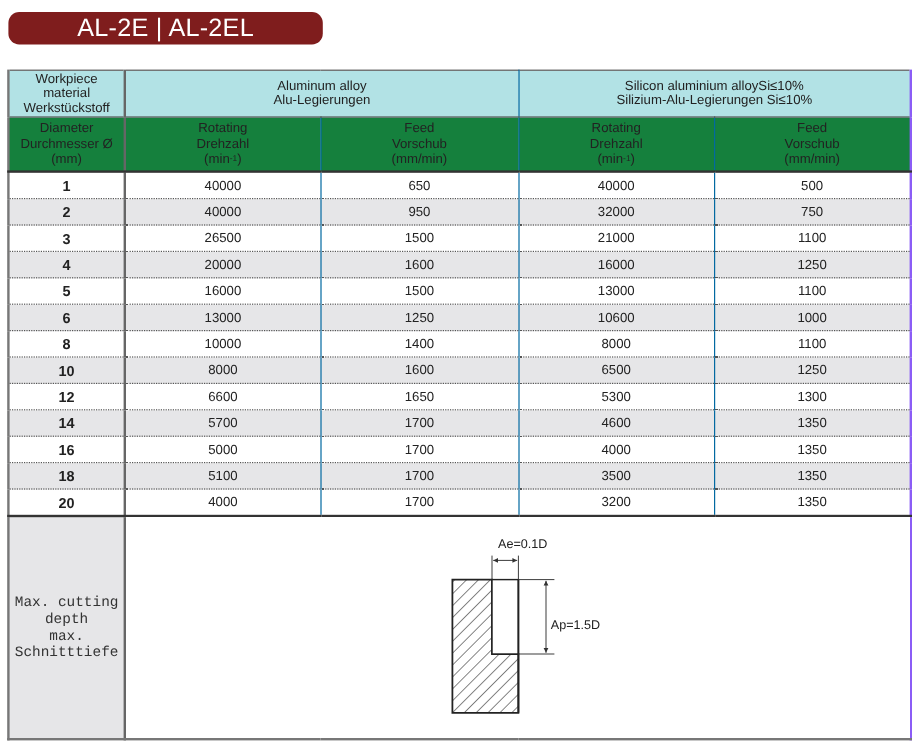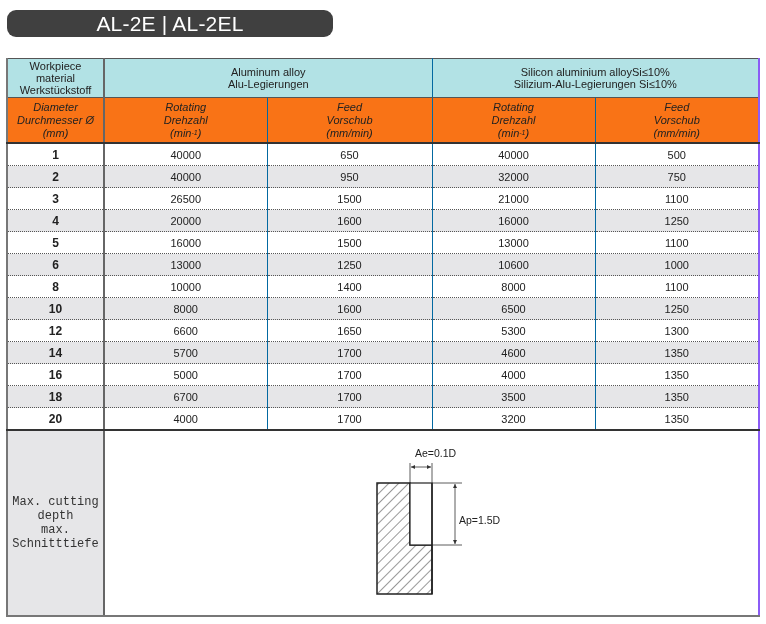--- a/index.html
+++ b/index.html
@@ -1,31 +1,31 @@
 <!DOCTYPE html>
 <html><head>
 <meta charset="utf-8">
 <style>
   html, body { margin: 0; padding: 0; background: #ffffff; }
   body { width: 766px; height: 624px; position: relative; overflow: hidden; font-family: "Liberation Sans", sans-serif; color: #222; }
   .title-pill {
-    position: absolute; left: 7px; top: 10px; width: 326px; height: 27px;
-    background: #404040; border-radius: 9px; color: #fff;
+    position: absolute; left: 7px; top: 10px; width: 262px; height: 27px;
+    background: #7f1d1d; border-radius: 9px; color: #fff;
     font-size: 21px; line-height: 27px; text-align: center; letter-spacing: 0.2px;
   }
   table.spec {
     position: absolute; left: 6px; top: 58px; width: 752px;
     border-collapse: collapse; table-layout: fixed;
     font-size: 11px; color: #222; padding-left: 48px;
   }
   table.spec td, table.spec th { padding: 0; text-align: center; vertical-align: middle; font-weight: normal; }
   .outer-left { border-left: 2px solid #777; }
   .outer-right { border-right: 2px solid #8b5cf6; }
   .hdr1 td { background: #b2e2e5; height: 38px; border-top: 1px solid #555; border-bottom: 1px solid #555; line-height: 12px; }
-  .hdr2 td { background: #f97316; height: 44px; border-bottom: 2px solid #333; line-height: 13px; font-style: italic; }
+  .hdr2 td { background: #15803d; height: 44px; border-bottom: 2px solid #333; line-height: 13px; }
   .vsep-strong { border-right: 2px solid #666; }
   .vsep { border-right: 1px solid #0369a1; }
   .data td { height: 21px; border-bottom: 1px dotted #555; }
   .data.alt td { background: #e6e6e8; }
   .data.last td { border-bottom: 2px solid #333; }
   .data td.dia { font-weight: bold; font-size: 12px; }
   sup { font-size: 7px; vertical-align: top; position: relative; top: -1px; }
   .depth-row td { height: 184px; border-bottom: 2px solid #777; }
   .depth-label { background: #e6e6e8; line-height: 14px; font-size: 12px; color: #333; font-family: Liberation Mono, monospace; }
   .diagram-cell { background: #fff; position: relative; }
@@ -160,21 +160,21 @@
       </tr>
       <tr class="data">
         <td class="outer-left vsep-strong dia">16</td>
         <td class="vsep">5000</td>
         <td class="vsep">1700</td>
         <td class="vsep">4000</td>
         <td class="outer-right">1350</td>
       </tr>
       <tr class="data alt">
         <td class="outer-left vsep-strong dia">18</td>
-        <td class="vsep">6700</td>
+        <td class="vsep">5100</td>
         <td class="vsep">1700</td>
         <td class="vsep">3500</td>
         <td class="outer-right">1350</td>
       </tr>
       <tr class="data last">
         <td class="outer-left vsep-strong dia">20</td>
         <td class="vsep">4000</td>
         <td class="vsep">1700</td>
         <td class="vsep">3200</td>
         <td class="outer-right">1350</td>

